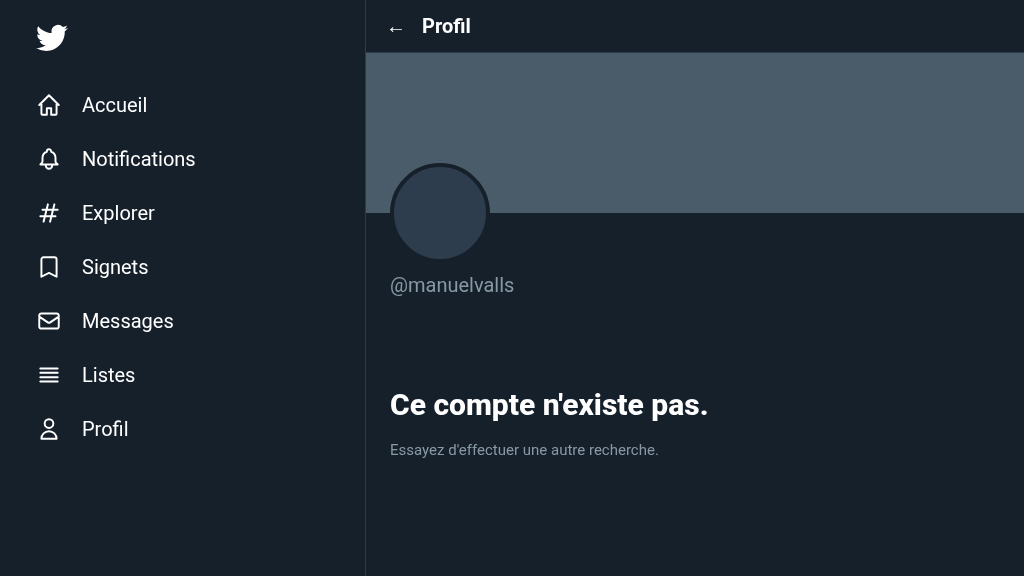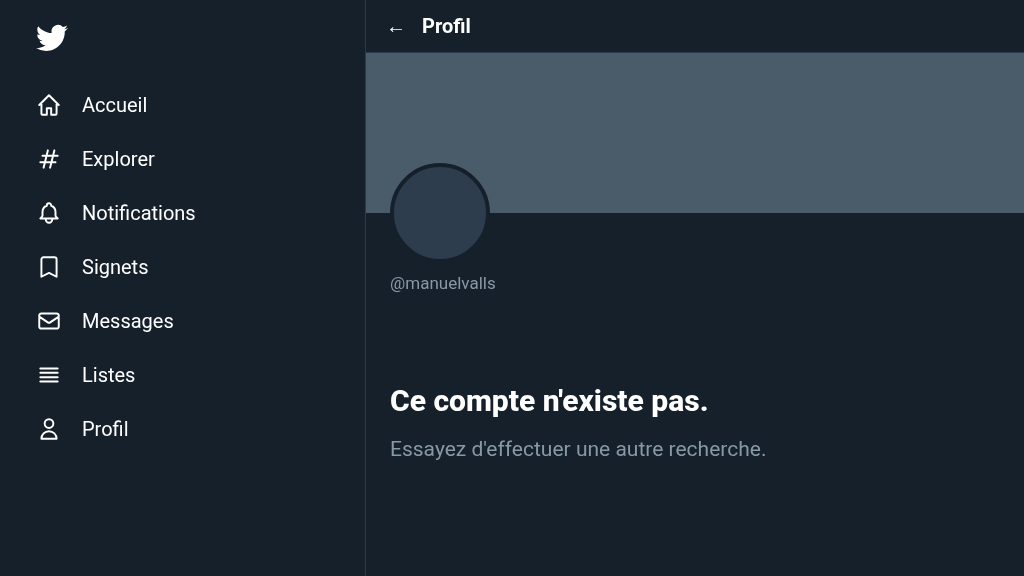--- a/index.html
+++ b/index.html
@@ -118,39 +118,39 @@
       border-radius: 50%;
       background-color: #2d3d4d;
       border: 4px solid #15202b;
     }
 
     .profile-info {
       padding: 60px 24px 20px 24px;
     }
 
     .username {
-      font-size: 17px;
+      font-size: 20px;
       color: #8899a6;
       margin-bottom: 30px;
     }
 
     .account-not-exist {
       padding: 40px 24px 10px 24px;
       text-align: left;
     }
 
     .not-exist-title {
       font-size: 30px;
       font-weight: 800;
       color: #ffffff;
       margin-bottom: 10px;
     }
 
     .not-exist-sub {
-      font-size: 21px;
+      font-size: 15px;
       color: #8899a6;
       margin-top: 19px;
     }
   </style>
 </head>
 <body>
 
 <aside class="sidebar">
   <div class="twitter-logo">
     <svg viewBox="0 0 24 24" xmlns="http://www.w3.org/2000/svg">
@@ -165,33 +165,33 @@
         <svg viewBox="0 0 24 24">
           <path stroke-linecap="round" stroke-linejoin="round" d="M3 12l9-9 9 9M5 10v10a1 1 0 001 1h4v-6h4v6h4a1 1 0 001-1V10"></path>
         </svg>
       </span>
       <span class="nav-label">Accueil</span>
     </div>
 
     <div class="nav-item">
       <span class="nav-icon">
         <svg viewBox="0 0 24 24">
+          <path stroke-linecap="round" stroke-linejoin="round" d="M15 17h5l-1.405-1.405A2.032 2.032 0 0118 14.158V11a6.002 6.002 0 00-4-5.659V5a2 2 0 10-4 0v.341C7.67 6.165 6 8.388 6 11v3.159c0 .538-.214 1.055-.595 1.436L4 17h5m6 0v1a3 3 0 11-6 0v-1m6 0H9"></path>
+        </svg>
+      </span>
+      <span class="nav-label">Notifications</span>
+    </div>
+
+    <div class="nav-item">
+      <span class="nav-icon">
+        <svg viewBox="0 0 24 24">
           <path stroke-linecap="round" stroke-linejoin="round" d="M7 20l4-16m2 16l4-16M6 9h14M4 15h14"></path>
         </svg>
       </span>
       <span class="nav-label">Explorer</span>
-    </div>
-
-    <div class="nav-item">
-      <span class="nav-icon">
-        <svg viewBox="0 0 24 24">
-          <path stroke-linecap="round" stroke-linejoin="round" d="M15 17h5l-1.405-1.405A2.032 2.032 0 0118 14.158V11a6.002 6.002 0 00-4-5.659V5a2 2 0 10-4 0v.341C7.67 6.165 6 8.388 6 11v3.159c0 .538-.214 1.055-.595 1.436L4 17h5m6 0v1a3 3 0 11-6 0v-1m6 0H9"></path>
-        </svg>
-      </span>
-      <span class="nav-label">Notifications</span>
     </div>
 
     <div class="nav-item">
       <span class="nav-icon">
         <svg viewBox="0 0 24 24">
           <path stroke-linecap="round" stroke-linejoin="round" d="M5 5a2 2 0 012-2h10a2 2 0 012 2v16l-7-3.5L5 21V5z"></path>
         </svg>
       </span>
       <span class="nav-label">Signets</span>
     </div>

